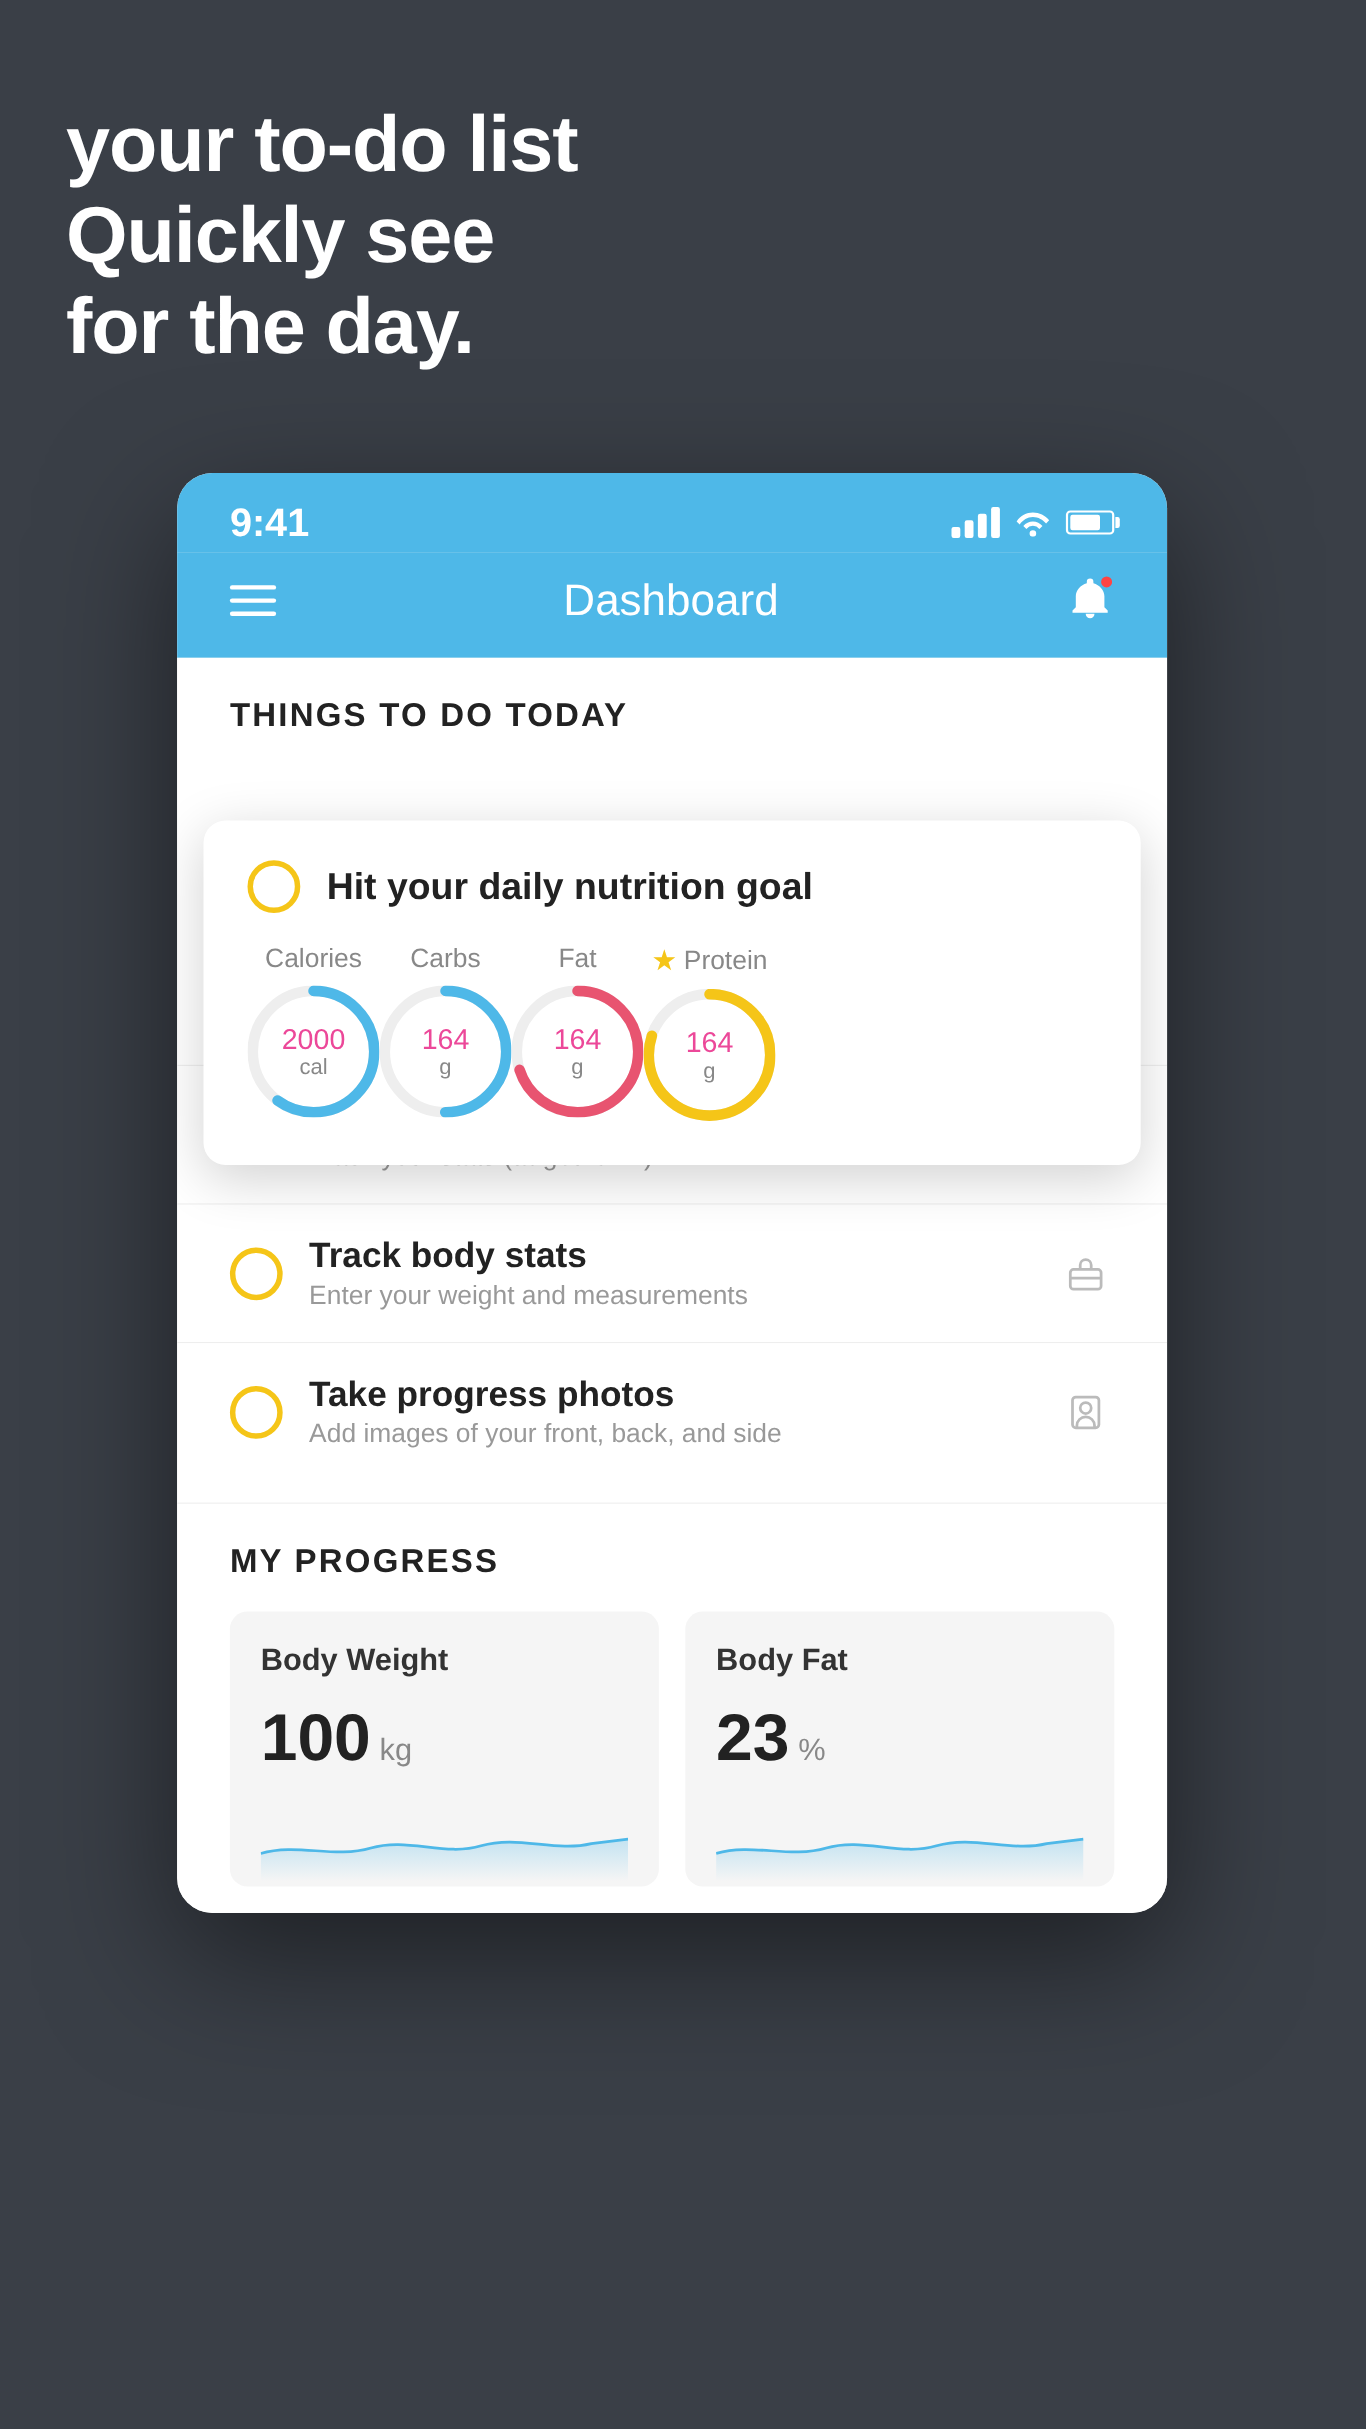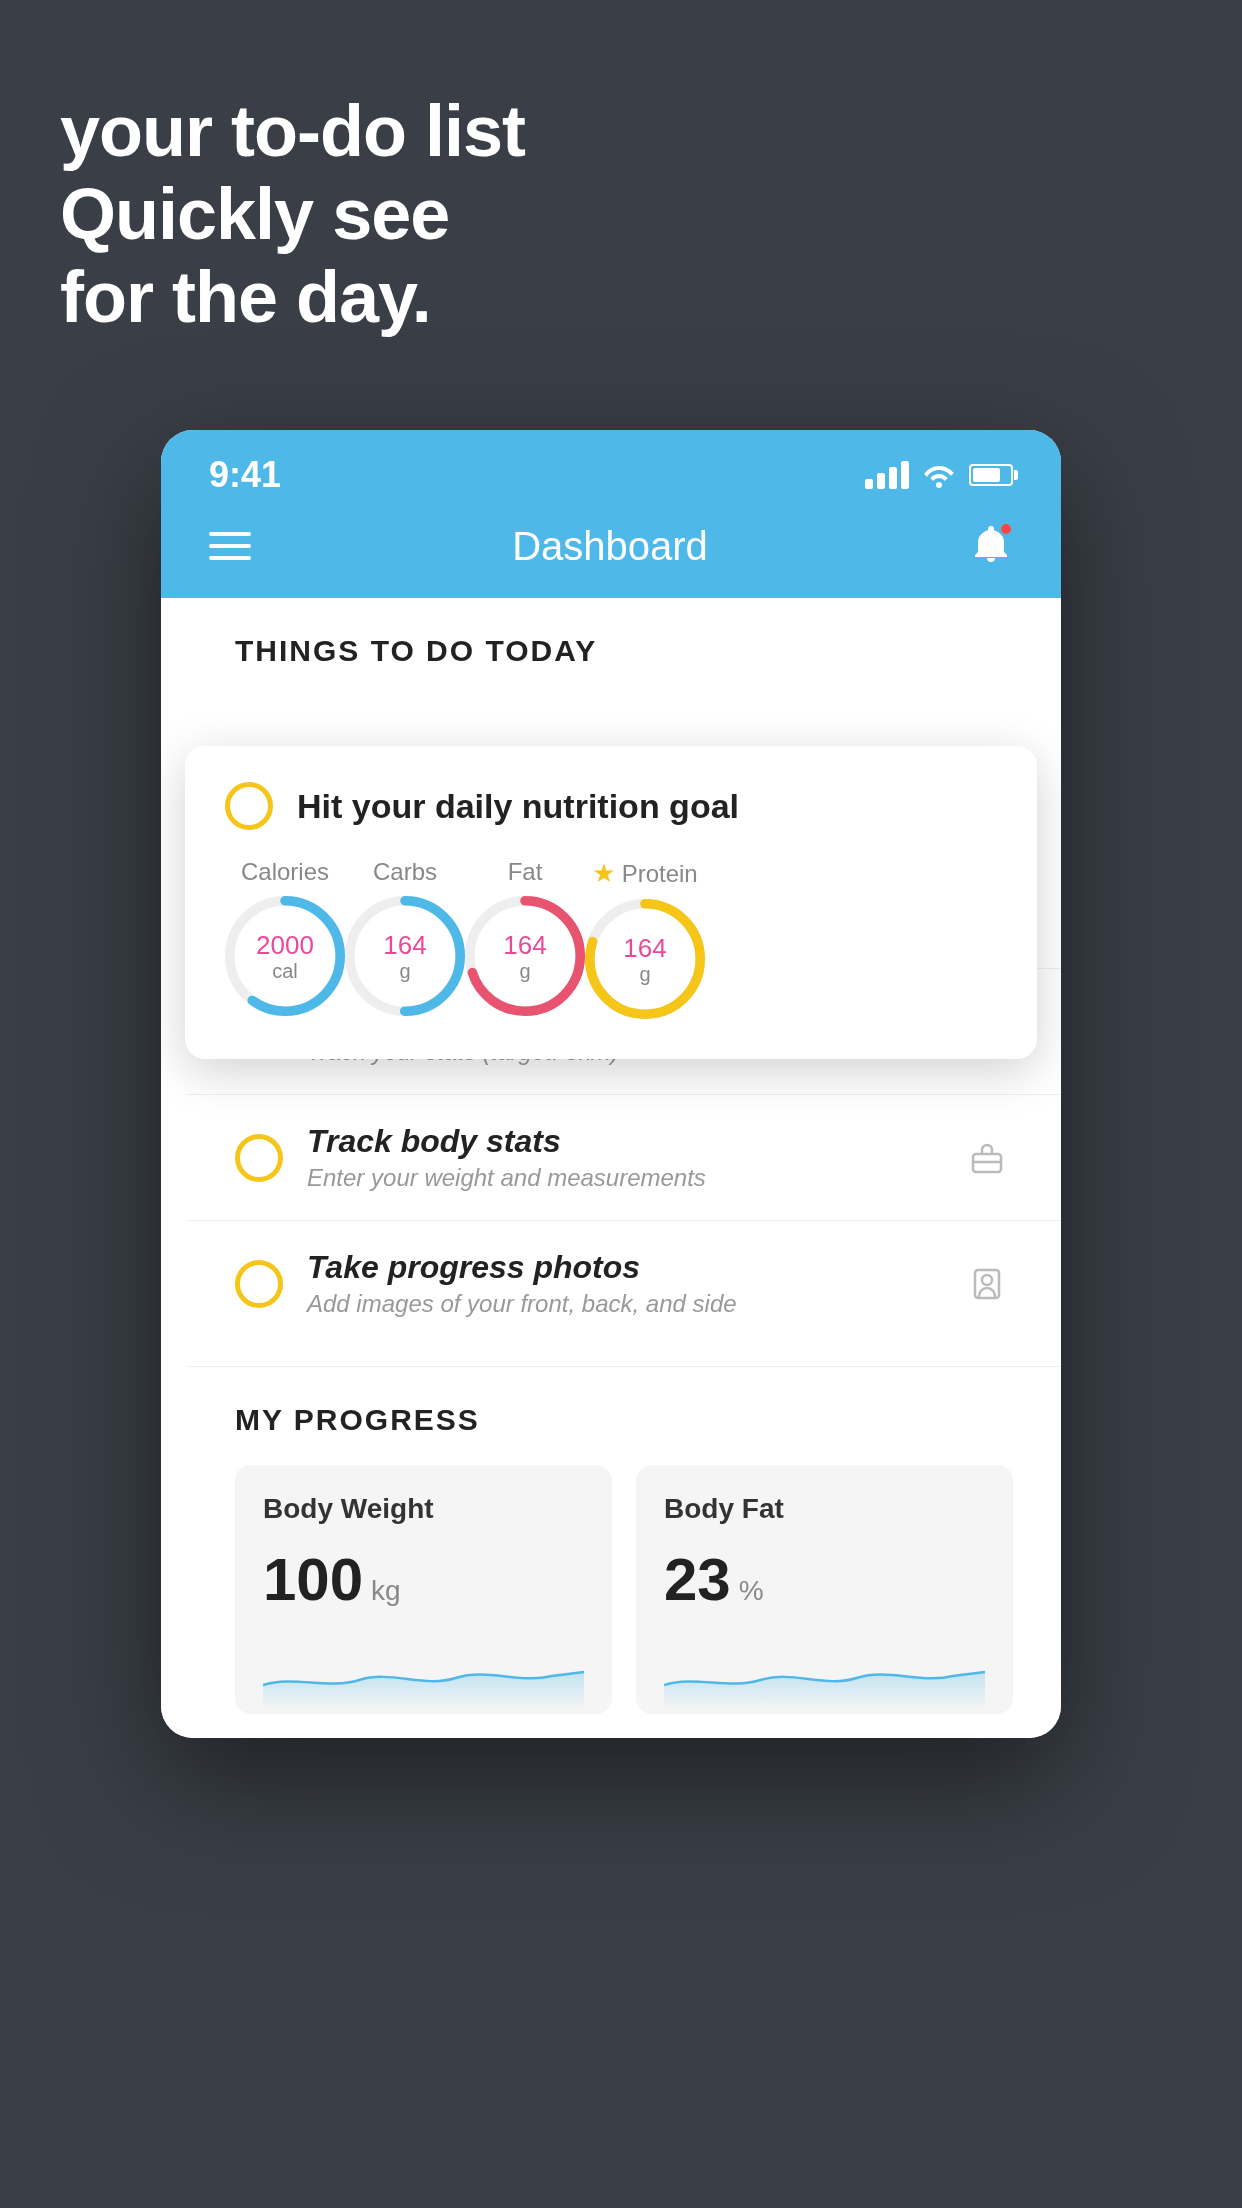--- a/index.html
+++ b/index.html
@@ -157,21 +157,20 @@
       height: 14px;
       background: #ff4444;
       border-radius: 50%;
       border: 2px solid #4eb8e8;
     }
 
     
     .phone-content {
       background: #fff;
       position: relative;
-      padding-left: 26px;
     }
 
     
     .section-header {
       padding: 36px 48px 20px;
       font-size: 30px;
       font-weight: 800;
       letter-spacing: 2px;
       color: #222;
     }
@@ -282,21 +281,20 @@
     .todo-list {
       margin-top: 280px;
     }
 
     .todo-row {
       display: flex;
       align-items: center;
       padding: 28px 48px;
       border-top: 1px solid #eee;
       gap: 24px;
-      font-style: italic;
     }
 
     .todo-text-wrap {
       flex: 1;
     }
 
     .todo-row-label {
       font-size: 32px;
       font-weight: 600;
       color: #222;

